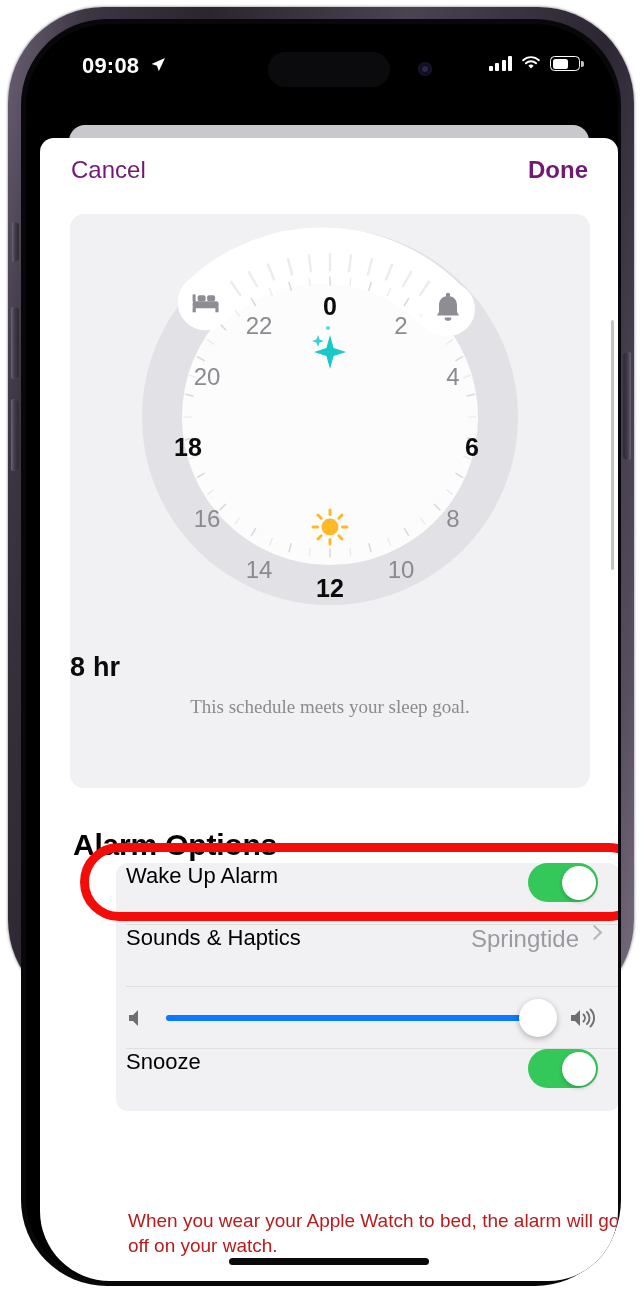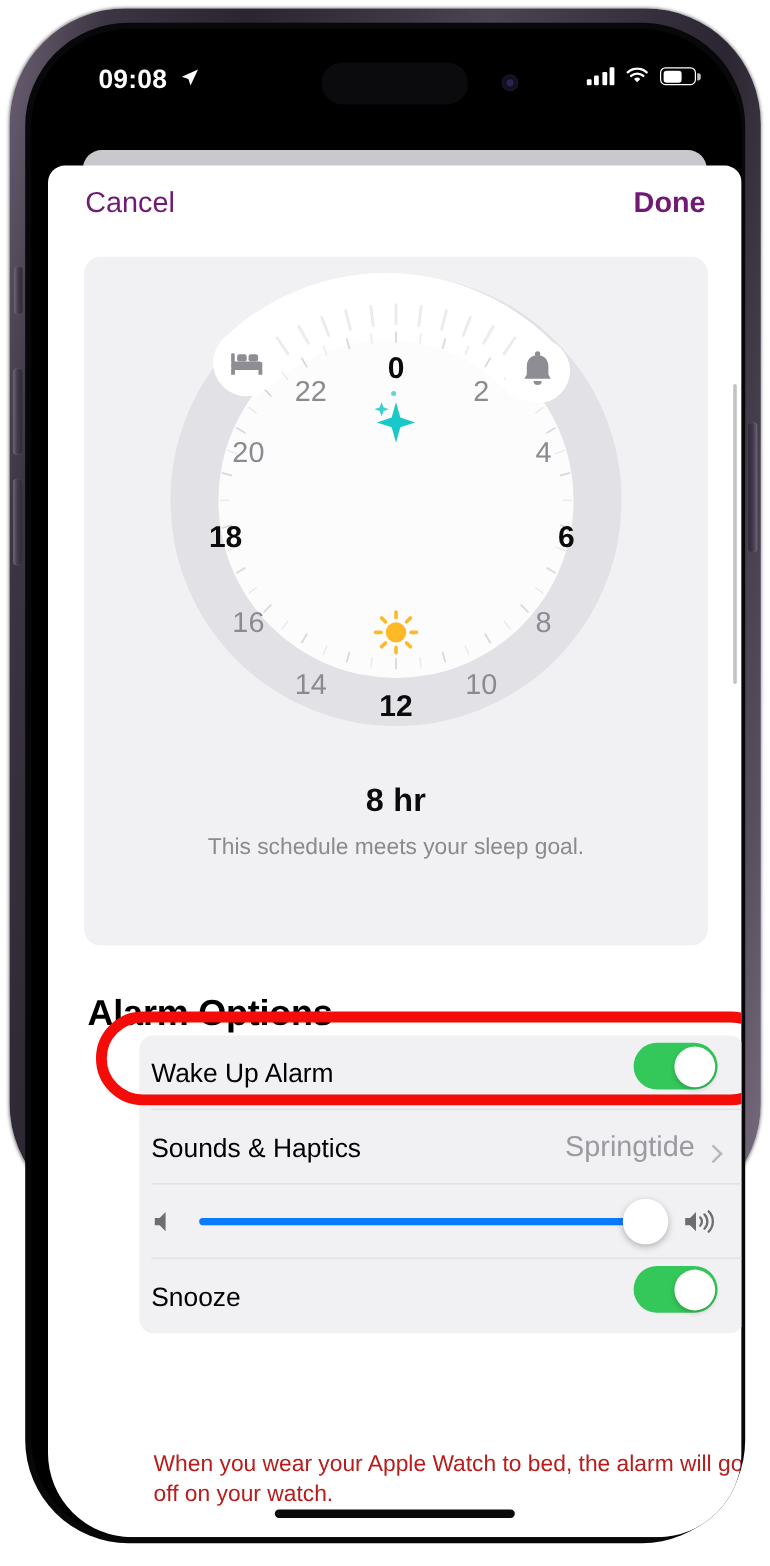--- a/index.html
+++ b/index.html
@@ -97,39 +97,39 @@
   
   .dial-card{
     position:absolute; left:30px; top:76px; width:520px; height:574px;
     background:#f1f1f4; border-radius:14px;
   }
   .dial-wrap{ position:absolute; left:50%; top:8px; transform:translateX(-50%);
     width:390px; height:390px; }
   .dial-wrap svg{ display:block; }
 
   .duration{
-    position:absolute; left:0; right:0; top:438px; text-align:center;
+    position:absolute; left:0; right:0; top:438px; text-align:left;
     font-size:27px; font-weight:700; color:#0b0b0c; letter-spacing:.2px;
   }
   .duration-sub{
     position:absolute; left:0; right:0; top:482px; text-align:center;
-    font-size:19px; color:#8a8a8f;
+    font-size:19px; color:#8a8a8f;font-family:Liberation Serif, serif;
   }
 
   
   .section-title{
     position:absolute; left:33px; top:690px; font-size:30px; font-weight:700;
     color:#000; letter-spacing:-.2px;
   }
 
   .group{
     position:absolute; left:76px; top:725px; width:504px;
     background:#f1f1f4; border-radius:12px; overflow:hidden;
   }
-  .row{ position:relative; display:flex; align-items:flex-end;
+  .row{ position:relative; display:flex; align-items:flex-start;
     padding:0 22px 17px 10px; height:62px; }
   .row-label{ font-size:22px; color:#000; flex:1; }
   .row-value{ font-size:24px; color:#9a9aa0; margin-right:10px; }
   .chev{ width:9px; height:16px; position:relative; }
   .chev::before{ content:""; position:absolute; left:0; top:2px; width:9px; height:9px;
     border-right:2.6px solid #b6b6bb; border-top:2.6px solid #b6b6bb;
     transform:rotate(45deg); }
   .divider{ position:absolute; left:10px; right:0; bottom:0; height:1px; background:#dededf; }
 
   .toggle{ width:70px; height:39px; border-radius:20px; background:#34c759;

